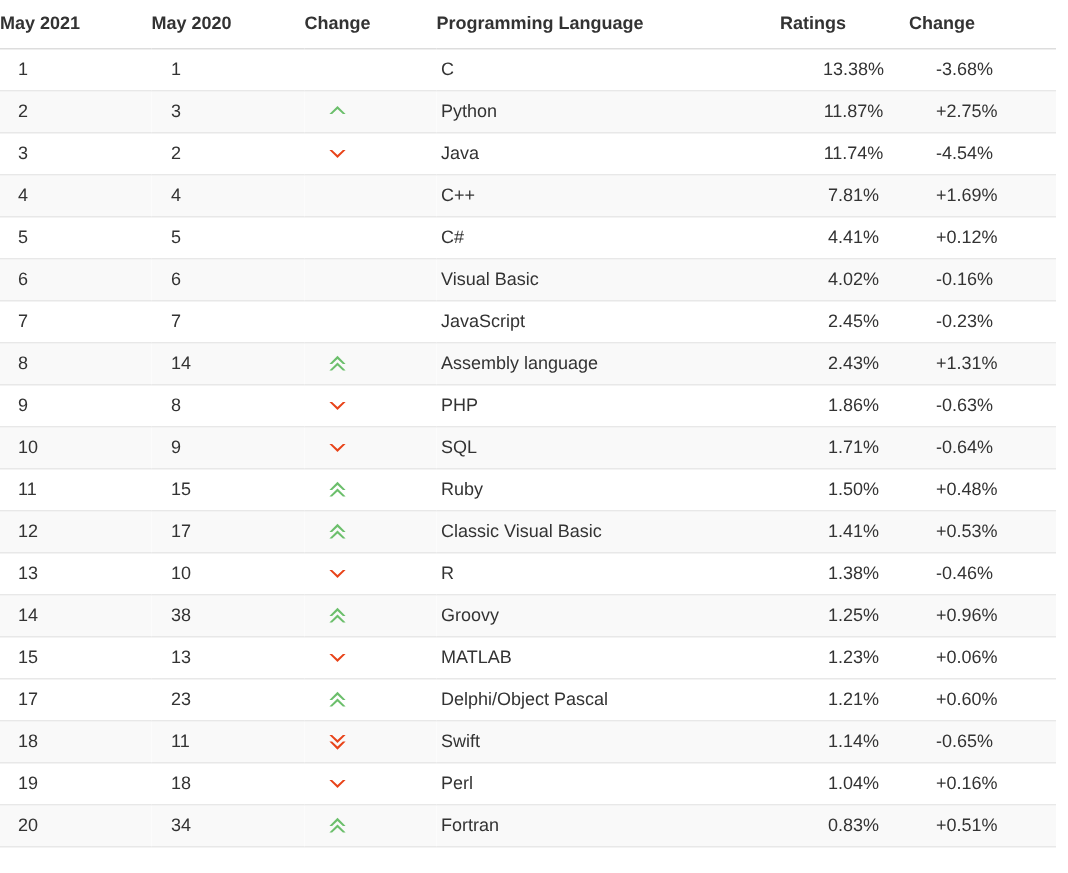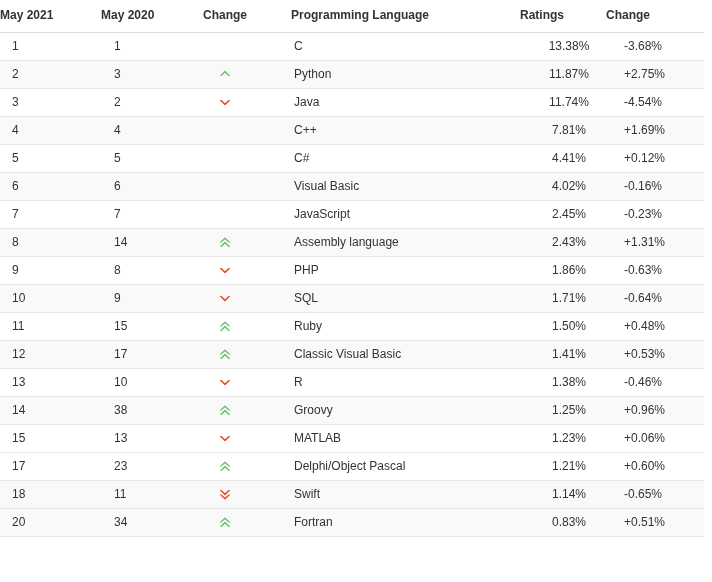--- a/index.html
+++ b/index.html
@@ -276,20 +276,30 @@
           <td class="pad-l">18</td>
           <td class="pad-rank2">11</td>
           <td class="cell-change"><span class="arrow-box"><svg width="14" height="14" viewBox="0 0 14 14">
                 <path d="M7 7.4 L1.6 2.0 L3.4 2.0 L7 5.3 L10.6 2.0 L12.4 2.0 Z" fill="#e8441a"></path>
                 <path d="M7 11.8 L1.6 6.4 L3.4 6.4 L7 9.7 L10.6 6.4 L12.4 6.4 Z" fill="#e8441a"></path>
               </svg></span></td>
           <td class="pad-lang">Swift</td>
           <td class="pad-rat">1.14%</td>
           <td class="pad-delta">-0.65%</td>
         </tr>
+        <tr class="row-plain">
+          <td class="pad-l">19</td>
+          <td class="pad-rank2">18</td>
+          <td class="cell-change"><span class="arrow-box"><svg width="14" height="12" viewBox="0 0 14 12">
+                <path d="M7 9.4 L1.6 4.0 L3.4 4.0 L7 7.3 L10.6 4.0 L12.4 4.0 Z" fill="#e8441a"></path>
+              </svg></span></td>
+          <td class="pad-lang">Perl</td>
+          <td class="pad-rat">1.04%</td>
+          <td class="pad-delta">+0.16%</td>
+        </tr>
         <tr class="row-alt">
           <td class="pad-l">20</td>
           <td class="pad-rank2">34</td>
           <td class="cell-change"><span class="arrow-box"><svg width="14" height="14" viewBox="0 0 14 14">
                 <path d="M7 1.2 L12.4 6.6 L10.6 6.6 L7 3.3 L3.4 6.6 L1.6 6.6 Z" fill="#6cbf6c"></path>
                 <path d="M7 5.6 L12.4 11.0 L10.6 11.0 L7 7.7 L3.4 11.0 L1.6 11.0 Z" fill="#6cbf6c"></path>
               </svg></span></td>
           <td class="pad-lang">Fortran</td>
           <td class="pad-rat">0.83%</td>
           <td class="pad-delta">+0.51%</td>

